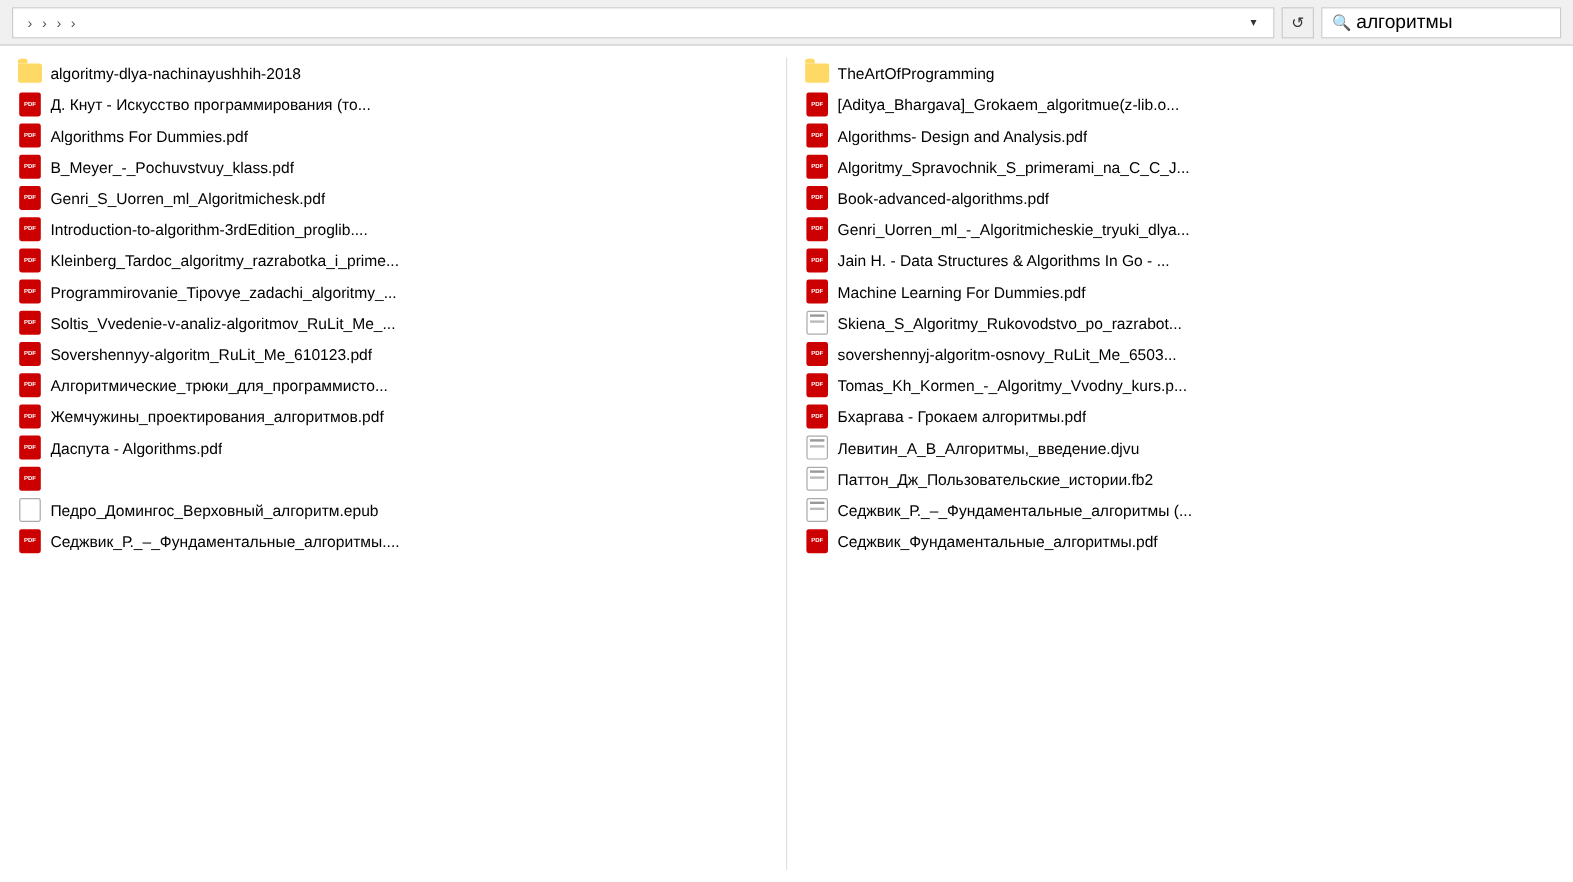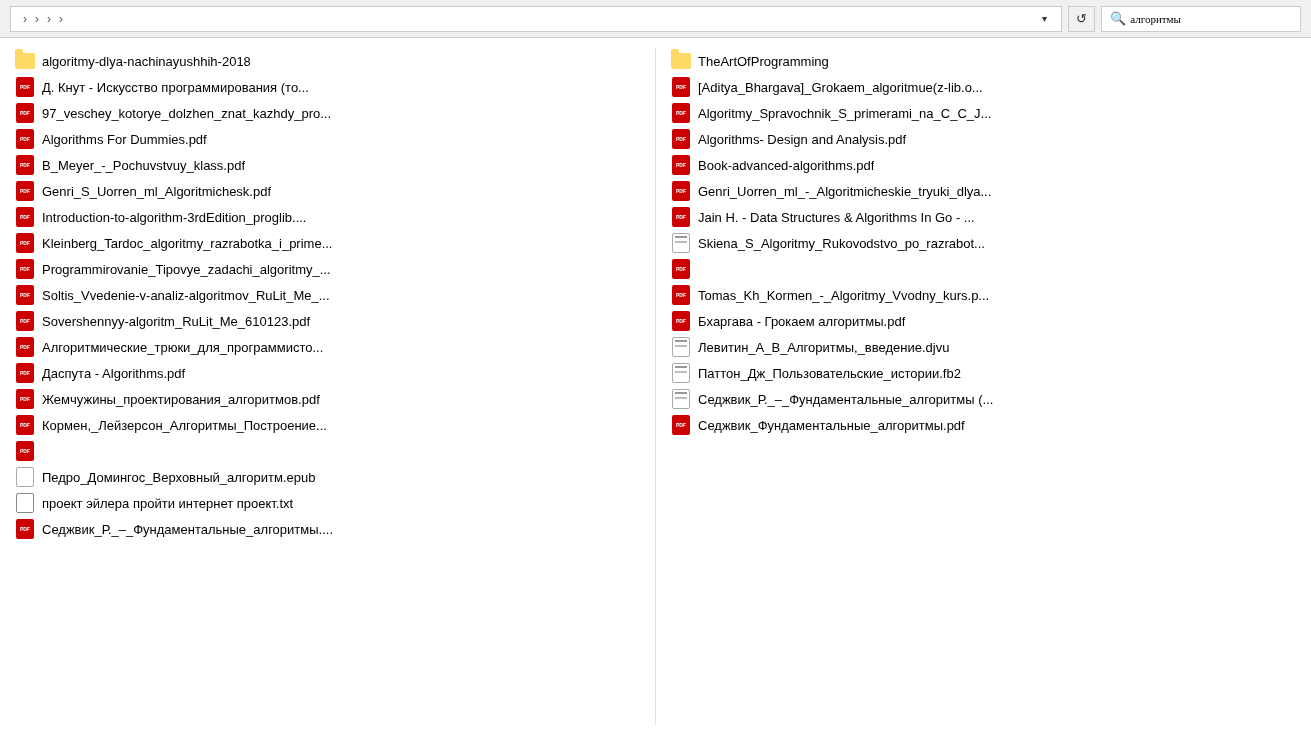--- a/index.html
+++ b/index.html
@@ -66,24 +66,23 @@
       background: #fff;
       border: 1px solid #ccc;
       padding: 2px 8px;
       height: 26px;
       width: 200px;
       gap: 4px;
     }
     .search-box input {
       border: none;
       outline: none;
-      font-size: 11px;
+      font-size: 16px;
       width: 100%;
       background: transparent;
-      font-family: Liberation Serif, serif;
     }
     .search-icon-svg {
       color: #555;
       font-size: 13px;
     }
 
     
     .file-area {
       display: flex;
       height: calc(735px - 38px);
@@ -245,26 +244,20 @@
       <div class="file-item">
         <span class="icon">
           <div class="icon-pdf"></div>
         </span>
         <span class="name">Д. Кнут - Искусство программирования (то...</span>
       </div>
       <div class="file-item">
         <span class="icon">
           <div class="icon-pdf"></div>
         </span>
-        <span class="name">97_veschey_kotorye_dolzhen_znat_kazhdy_pro...</span>
-      </div>
-      <div class="file-item">
-        <span class="icon">
-          <div class="icon-pdf"></div>
-        </span>
         <span class="name">Algorithms For Dummies.pdf</span>
       </div>
       <div class="file-item">
         <span class="icon">
           <div class="icon-pdf"></div>
         </span>
         <span class="name">B_Meyer_-_Pochuvstvuy_klass.pdf</span>
       </div>
       <div class="file-item">
         <span class="icon">
@@ -305,50 +298,38 @@
       <div class="file-item">
         <span class="icon">
           <div class="icon-pdf"></div>
         </span>
         <span class="name">Алгоритмические_трюки_для_программисто...</span>
       </div>
       <div class="file-item">
         <span class="icon">
           <div class="icon-pdf"></div>
         </span>
+        <span class="name">Жемчужины_проектирования_алгоритмов.pdf</span>
+      </div>
+      <div class="file-item">
+        <span class="icon">
+          <div class="icon-pdf"></div>
+        </span>
         <span class="name">Даспутa - Algorithms.pdf</span>
       </div>
       <div class="file-item">
         <span class="icon">
           <div class="icon-pdf"></div>
         </span>
-        <span class="name">Жемчужины_проектирования_алгоритмов.pdf</span>
-      </div>
-      <div class="file-item">
-        <span class="icon">
-          <div class="icon-pdf"></div>
-        </span>
-        <span class="name">Кормен,_Лейзерсон_Алгоритмы_Построение...</span>
-      </div>
-      <div class="file-item">
-        <span class="icon">
-          <div class="icon-pdf"></div>
-        </span>
       </div>
       <div class="file-item">
         <span class="icon">
           <div class="icon-epub"></div>
         </span>
         <span class="name">Педро_Домингос_Верховный_алгоритм.epub</span>
-      </div>
-      <div class="file-item">
-        <span class="icon">
-          <div class="icon-txt"></div>
-        </span>
-        <span class="name">проект эйлера пройти интернет проект.txt</span>
       </div>
       <div class="file-item">
         <span class="icon">
           <div class="icon-pdf"></div>
         </span>
         <span class="name">Седжвик_Р._–_Фундаментальные_алгоритмы....</span>
       </div>
     </div>
   <div class="col-divider"></div>
   <div class="column" id="right-col">
@@ -361,56 +342,63 @@
       <div class="file-item">
         <span class="icon">
           <div class="icon-pdf"></div>
         </span>
         <span class="name">[Aditya_Bhargava]_Grokaem_algoritmue(z-lib.o...</span>
       </div>
       <div class="file-item">
         <span class="icon">
           <div class="icon-pdf"></div>
         </span>
+        <span class="name">Algorithms- Design and Analysis.pdf</span>
+      </div>
+      <div class="file-item">
+        <span class="icon">
+          <div class="icon-pdf"></div>
+        </span>
         <span class="name">Algoritmy_Spravochnik_S_primerami_na_C_C_J...</span>
       </div>
       <div class="file-item">
         <span class="icon">
           <div class="icon-pdf"></div>
         </span>
-        <span class="name">Algorithms- Design and Analysis.pdf</span>
-      </div>
-      <div class="file-item">
-        <span class="icon">
-          <div class="icon-pdf"></div>
-        </span>
         <span class="name">Book-advanced-algorithms.pdf</span>
       </div>
       <div class="file-item">
         <span class="icon">
           <div class="icon-pdf"></div>
         </span>
         <span class="name">Genri_Uorren_ml_-_Algoritmicheskie_tryuki_dlya...</span>
       </div>
       <div class="file-item">
         <span class="icon">
           <div class="icon-pdf"></div>
         </span>
         <span class="name">Jain H. - Data Structures &amp; Algorithms In Go - ...</span>
       </div>
       <div class="file-item">
         <span class="icon">
+          <div class="icon-pdf"></div>
+        </span>
+        <span class="name">Machine Learning For Dummies.pdf</span>
+      </div>
+      <div class="file-item">
+        <span class="icon">
           <div class="icon-doc"></div>
         </span>
         <span class="name">Skiena_S_Algoritmy_Rukovodstvo_po_razrabot...</span>
       </div>
       <div class="file-item">
         <span class="icon">
           <div class="icon-pdf"></div>
         </span>
+        <span class="name">sovershennyj-algoritm-osnovy_RuLit_Me_6503...</span>
       </div>
       <div class="file-item">
         <span class="icon">
           <div class="icon-pdf"></div>
         </span>
         <span class="name">Tomas_Kh_Kormen_-_Algoritmy_Vvodny_kurs.p...</span>
       </div>
       <div class="file-item">
         <span class="icon">
           <div class="icon-pdf"></div>

